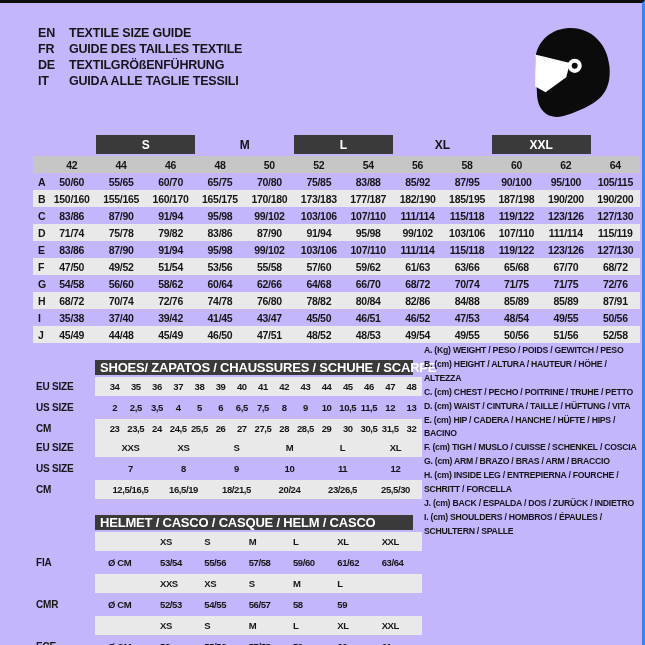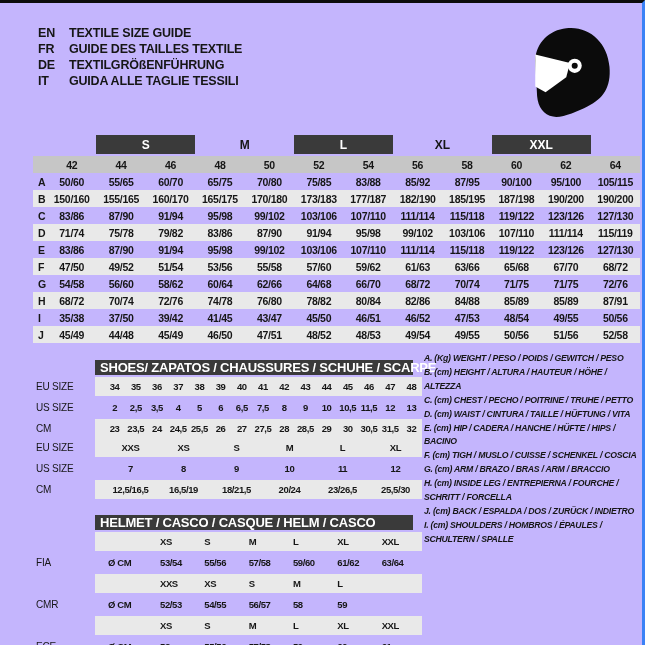--- a/index.html
+++ b/index.html
@@ -23,32 +23,32 @@
   .t-band { display:flex; align-items:center; justify-content:center; font-size:12px; font-weight:bold; }
   .t-band.dark { background:#3a3a3a; color:#ffffff; }
   .t-numrow { background:#c6c6c6; height:17px; }
   .t-row { height:17px; }
   .t-row.shade { background:#e9e9e9; }
   .t-cell { display:flex; align-items:center; justify-content:center; font-size:10.5px; font-weight:bold; letter-spacing:-0.3px; white-space:nowrap; }
   .t-letter { justify-content:flex-start; padding-left:5px; }
   
   .section { position:absolute; left:36px; }
   .s-row { display:flex; margin-bottom:2px; }
-  .s-label { width:59px; font-size:10px; font-weight:normal; display:flex; align-items:center; letter-spacing:-0.2px; }
+  .s-label { width:59px; font-size:10px; font-weight:bold; display:flex; align-items:center; letter-spacing:-0.2px; }
   .s-bar { width:318px; height:15px; background:#3a3a3a; color:#ffffff; font-size:13px; font-weight:bold;
            display:flex; align-items:center; padding-left:5px; box-sizing:border-box; letter-spacing:-0.2px; white-space:nowrap; }
   .s-cells { width:318px; height:19px; display:grid;padding-left:9px; }
   .s-cells.shade { background:#e9e9e9; }
   .s-cell { display:flex; align-items:center; justify-content:center; font-size:9.5px; font-weight:bold; letter-spacing:-0.4px; white-space:nowrap; }
   .cols-shoes { grid-template-columns:repeat(15, 1fr); }
   .cols-gloves { grid-template-columns:repeat(6, 1fr); }
   .cols-helmet { grid-template-columns:52px repeat(6, 1fr); }
   .cols-helmet .s-cell { justify-content:flex-start; padding-left:4px; }
   
-  .legend { position:absolute; left:424px; top:349px; width:216px;font-style:italic; }
+  .legend { position:absolute; left:424px; top:341px; width:216px; }
   .legend-item { font-size:8.7px; font-weight:bold; line-height:13.9px; letter-spacing:-0.25px; }
 </style>
 </head>
 <body>
 
 <div class="page">
 
   <div class="lang-header">
       <div class="lang-row">
         <span class="lang-code">EN</span>
@@ -215,21 +215,21 @@
           <div class="t-cell">80/84</div>
           <div class="t-cell">82/86</div>
           <div class="t-cell">84/88</div>
           <div class="t-cell">85/89</div>
           <div class="t-cell">85/89</div>
           <div class="t-cell">87/91</div>
         </div>
         <div class="t-grid t-row">
           <div class="t-cell t-letter">I</div>
           <div class="t-cell">35/38</div>
-          <div class="t-cell">37/50</div>
+          <div class="t-cell">37/40</div>
           <div class="t-cell">39/42</div>
           <div class="t-cell">41/45</div>
           <div class="t-cell">43/47</div>
           <div class="t-cell">45/50</div>
           <div class="t-cell">46/51</div>
           <div class="t-cell">46/52</div>
           <div class="t-cell">47/53</div>
           <div class="t-cell">48/54</div>
           <div class="t-cell">49/55</div>
           <div class="t-cell">50/56</div>

